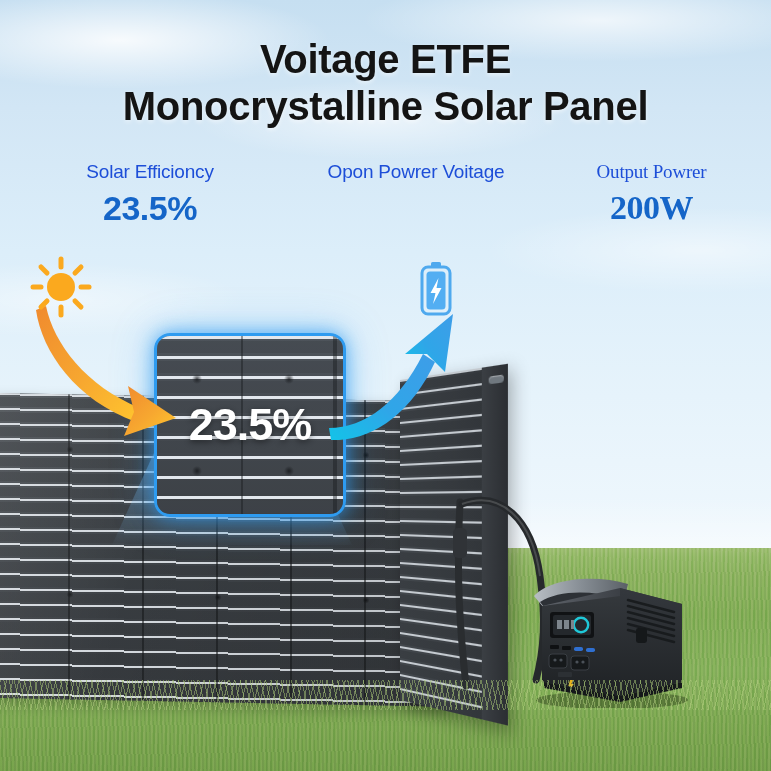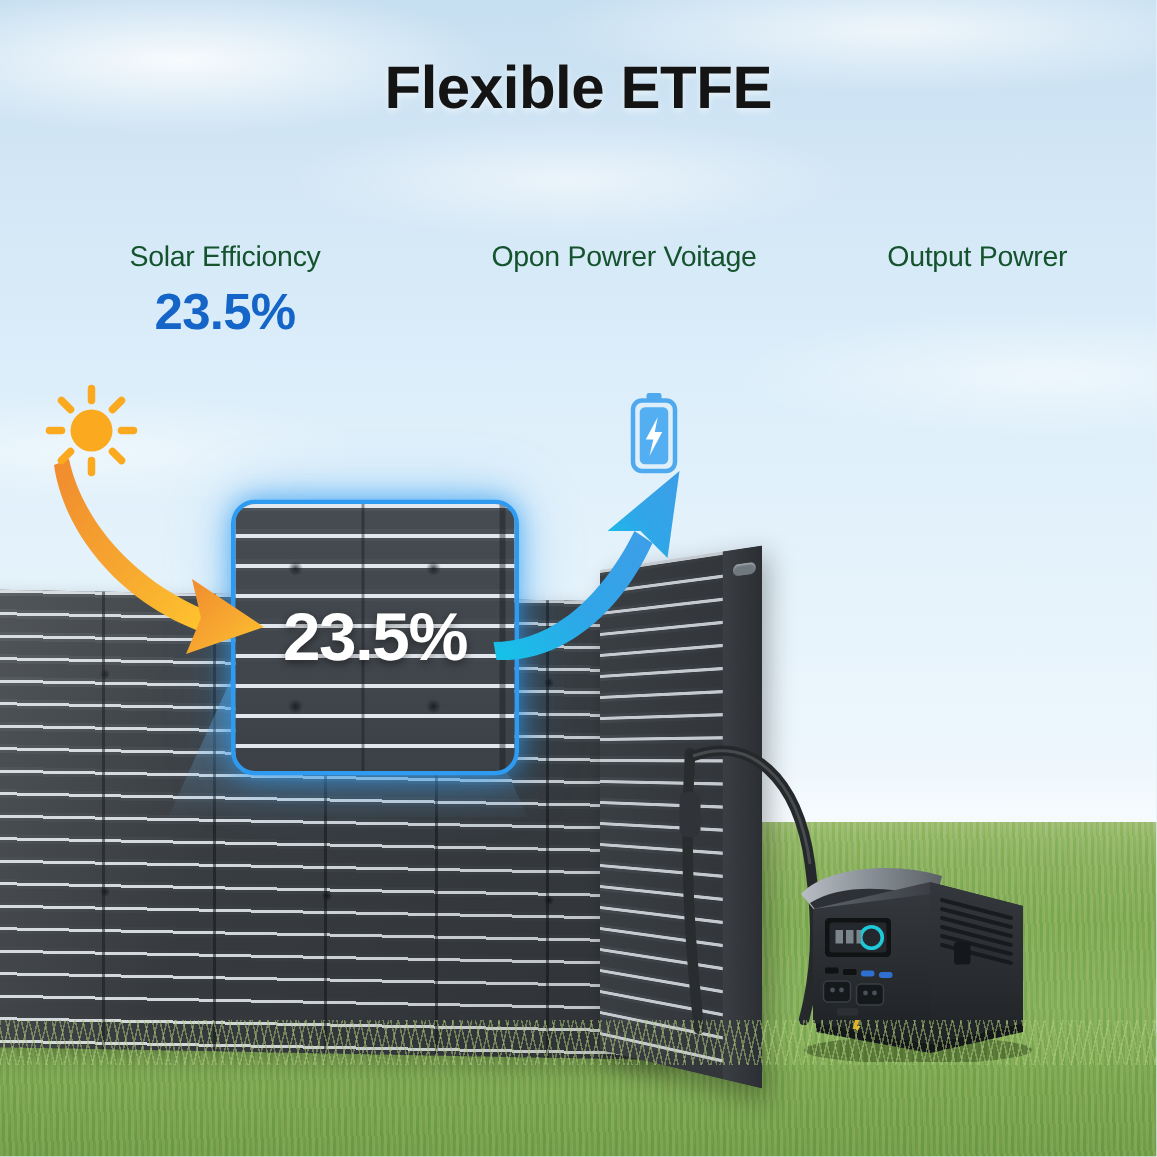--- a/index.html
+++ b/index.html
@@ -51,25 +51,25 @@
   .title{
     position:absolute;left:0;top:36px;width:771px;text-align:center;
     font-weight:bold;font-size:40px;line-height:47px;color:#141414;
     letter-spacing:-.3px;text-shadow:0 2px 4px rgba(255,255,255,.55);
   }
   .title .ln2{display:block;}
 
   
   .stats{position:absolute;left:0;top:160px;width:771px;display:flex;}
   .stat{flex:1;text-align:center;}
-  .stat .lbl{font-size:19px;color:#14532d;line-height:24px;letter-spacing:-.2px;}
+  .stat .lbl{font-size:19px;color:#1d4ed8;line-height:24px;letter-spacing:-.2px;}
   .stat .val{font-size:34px;font-weight:bold;color:#1565C8;line-height:42px;margin-top:3px;letter-spacing:-.5px;}
   .stat.s1{flex:0 0 300px;}
   .stat.s2{flex:0 0 232px;}
-  .stat.s3{flex:0 0 239px;}
+  .stat.s3{flex:0 0 239px;font-family:Liberation Serif, serif;}
 
   
   .panel-main{
     position:absolute;left:-6px;top:393px;width:455px;height:305px;
     background:linear-gradient(180deg,#4a4f54 0%,#3f4449 50%,#36393d 100%);
     transform:skewY(1.1deg);transform-origin:left top;
     box-shadow:0 6px 14px rgba(0,0,0,.25);
   }
   .panel-cells{
     position:absolute;inset:0;
@@ -185,33 +185,35 @@
 <body>
 
 <div id="scene">
 
   <div class="sky"></div>
   <div class="horizon-haze"></div>
   <div class="grass"></div>
   <div class="grass-tex"></div>
 
   <div class="title">
-    <span>Flexible ETFE</span>
+    <span>Voitage ETFE</span>
+    <span class="ln2">Monocrystalline Solar Panel</span>
   </div>
 
   <div class="stats">
     <div class="stat s1">
       <div class="lbl">Solar Efficioncy</div>
       <div class="val">23.5%</div>
     </div>
     <div class="stat s2">
       <div class="lbl">Opon Powrer Voitage</div>
     </div>
     <div class="stat s3">
       <div class="lbl">Output Powrer</div>
+      <div class="val">200W</div>
     </div>
   </div>
 
   <div class="panel-main">
     <div class="panel-cells"></div>
     <div class="panel-verticals"></div>
     <div class="panel-nodes"></div>
     <div class="panel-sheen"></div>
   </div>
 

